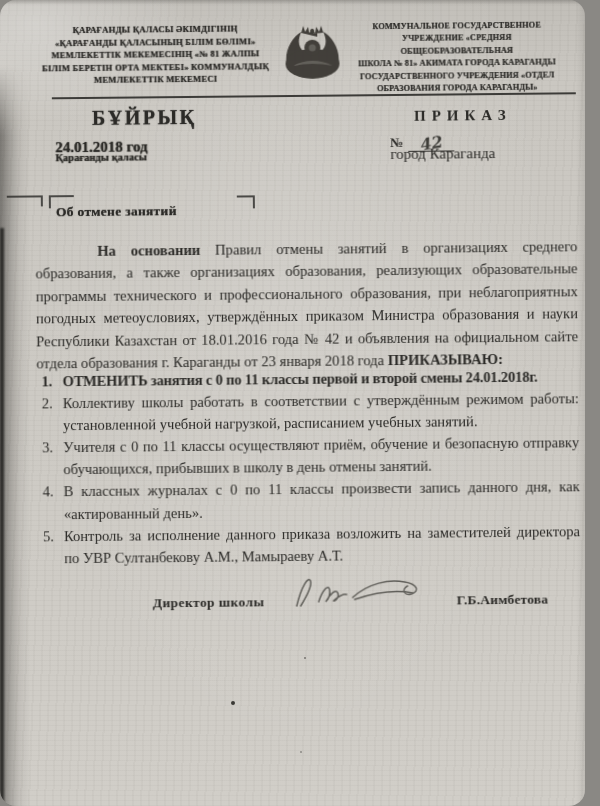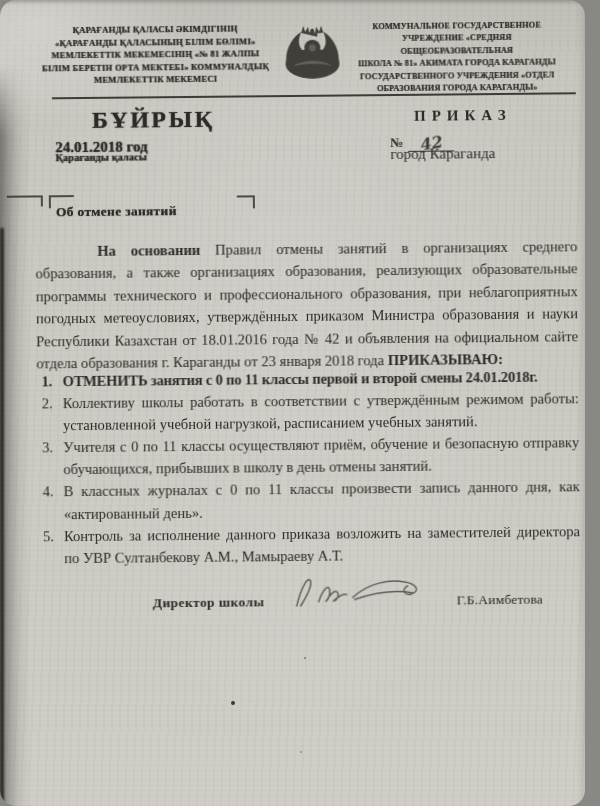--- a/index.html
+++ b/index.html
@@ -19,21 +19,21 @@
   .abs{position:absolute;}
 
   
   .masthead{position:absolute;top:30px;left:44px;right:24px;display:flex;}
   .mast-left{width:244px;font-weight:bold;font-size:8.6px;line-height:12.6px;text-align:center;letter-spacing:.25px;text-shadow:0 0 .8px rgba(35,33,30,.85);}
   .mast-emblem{width:70px;display:flex;justify-content:center;align-items:flex-start;padding-top:2px;}
   .mast-right{flex:1;font-weight:bold;font-size:8.3px;line-height:12.4px;text-align:center;letter-spacing:.1px;text-shadow:0 0 .5px rgba(40,38,35,.7);}
   .rule{position:absolute;top:103px;left:62px;width:524px;height:2px;background:#3c3b38;}
 
   
-  .title-kk{top:113px;left:102px;font-size:24px;font-weight:bold;letter-spacing:2.5px;text-shadow:0 0 1px rgba(30,29,26,.9);}
+  .title-kk{top:113px;left:102px;font-size:20px;font-weight:bold;letter-spacing:2.5px;text-shadow:0 0 1px rgba(30,29,26,.9);}
   .date-kk{top:145px;left:65px;font-size:15px;font-weight:bold;filter:blur(.55px);text-shadow:0 0 1px #26251f;}
   .place-kk{top:158px;left:65px;font-size:10.5px;font-weight:bold;filter:blur(.7px);text-shadow:0 0 1px #26251f;text-align:right;}
   .title-ru{top:117px;left:424px;font-size:15px;font-weight:bold;letter-spacing:6px;}
   .num-row{top:141px;left:400px;font-size:13px;font-weight:bold;}
   .num-line{display:inline-block;border-bottom:1.5px solid #33322f;width:46px;text-align:center;margin-left:5px;}
   .num-script{display:inline-block;font-family:"DejaVu Serif","Liberation Serif",serif;font-style:italic;font-weight:bold;font-size:16px;color:#3e3d39;transform:rotate(-9deg) translateY(2px);}
   .place-ru{top:155px;left:400px;font-size:15px;}
 
   
   .cm{position:absolute;border:0 solid #4a4946;}
@@ -46,21 +46,21 @@
   .intro{top:246px;left:44px;width:542px;font-size:14.6px;line-height:22.4px;text-align:justify;text-indent:62px;}
   .b{font-weight:bold;}
 
   .items{top:376px;left:44px;width:542px;font-size:14.6px;line-height:22.1px;}
   .item{position:relative;padding-left:26px;text-align:justify;}
   .item .num{position:absolute;left:5px;top:0;}
   .item.bold{font-weight:bold;letter-spacing:-.2px;white-space:nowrap;}
 
   .sig-row{top:594px;left:44px;width:542px;height:60px;}
   .sig-role{position:absolute;left:114px;top:8px;font-weight:bold;font-size:13.5px;letter-spacing:.4px;}
-  .sig-name{position:absolute;left:418px;top:8px;font-weight:normal;font-size:13.5px;letter-spacing:.2px;}
+  .sig-name{position:absolute;left:418px;top:8px;font-weight:bold;font-size:13.5px;letter-spacing:.2px;}
   .sig-svg{position:absolute;left:246px;top:-18px;opacity:.8;}
 
   
   .shadow-left{position:absolute;left:0;top:66px;bottom:0;width:30px;pointer-events:none;
     background:linear-gradient(90deg, rgba(42,40,37,.5), rgba(42,40,37,.22) 38%, rgba(42,40,37,.08) 65%, transparent);
     -webkit-mask-image:linear-gradient(180deg, transparent 0, #000 70px, #000 100%);
             mask-image:linear-gradient(180deg, transparent 0, #000 70px, #000 100%);}
   .strip-left{position:absolute;left:0;top:228px;bottom:0;width:4px;background:rgba(16,16,15,.75);filter:blur(.8px);}
   .shadow-top{position:absolute;left:0;top:0;right:0;height:5px;background:linear-gradient(180deg, rgba(70,68,64,.3), transparent);}
   .shadow-right{position:absolute;right:0;top:0;bottom:0;width:9px;background:linear-gradient(270deg, rgba(88,86,82,.14), transparent);}

